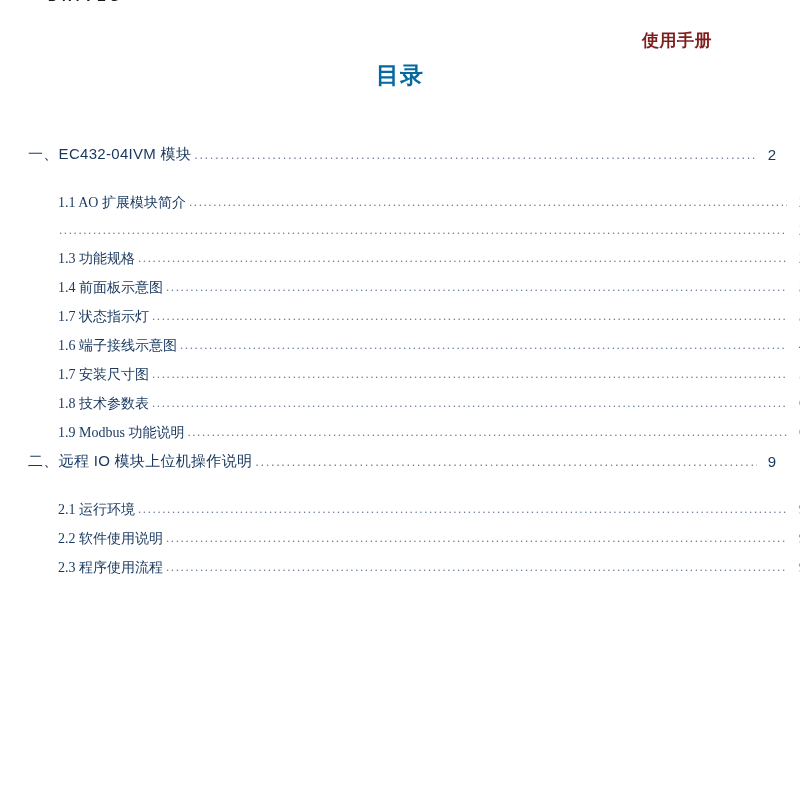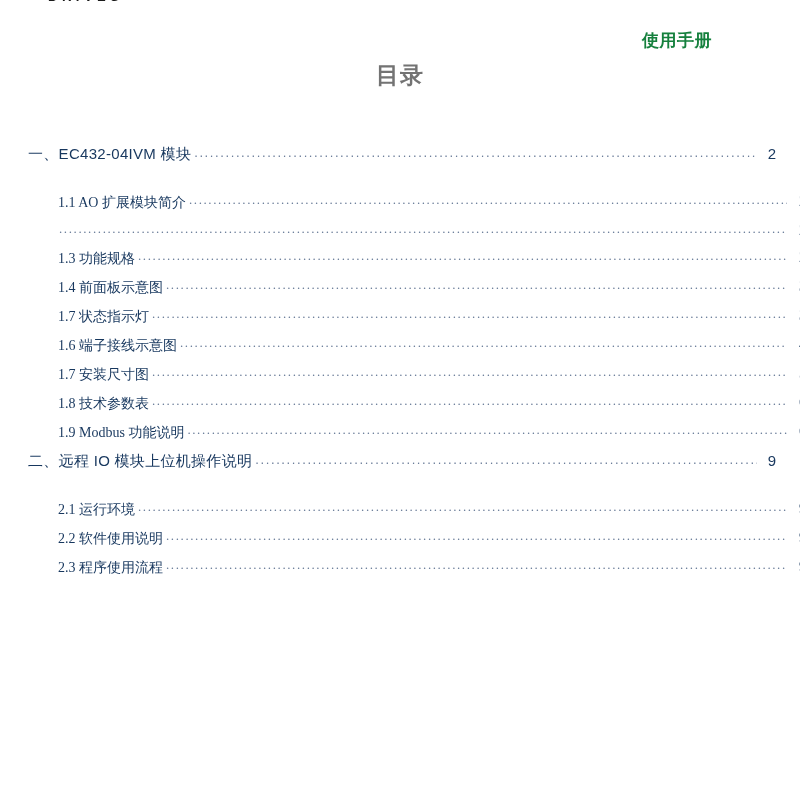--- a/index.html
+++ b/index.html
@@ -35,47 +35,47 @@
     color: #1a1a1a;
     white-space: nowrap;
   }
   .manual-label {
     position: absolute;
     right: 88px;
     top: 29px;
     font-family: "Liberation Sans", sans-serif;
     font-weight: bold;
     font-size: 17px;
-    color: #15803d;
+    color: #7f1d1d;
     letter-spacing: 0.5px;
     white-space: nowrap;
   }
   .doc-title {
     position: absolute;
     left: 0;
     top: 60px;
     width: 800px;
     text-align: center;
     font-family: "Liberation Sans", sans-serif;
     font-weight: bold;
     font-size: 23px;
     letter-spacing: 1px;
-    color: #737373;
+    color: #0369a1;
   }
 
   
   .toc {
     position: absolute;
     left: 28px;
     top: 145px;
     width: 748px;
   }
   .toc-entry {
     display: flex;
-    align-items: flex-start;
+    align-items: center;
     width: 100%;
     white-space: nowrap;
   }
   .toc-label {
     flex: 0 0 auto;
     padding-right: 2px;
   }
   .toc-leader {
     flex: 1 1 auto;
     overflow: hidden;

